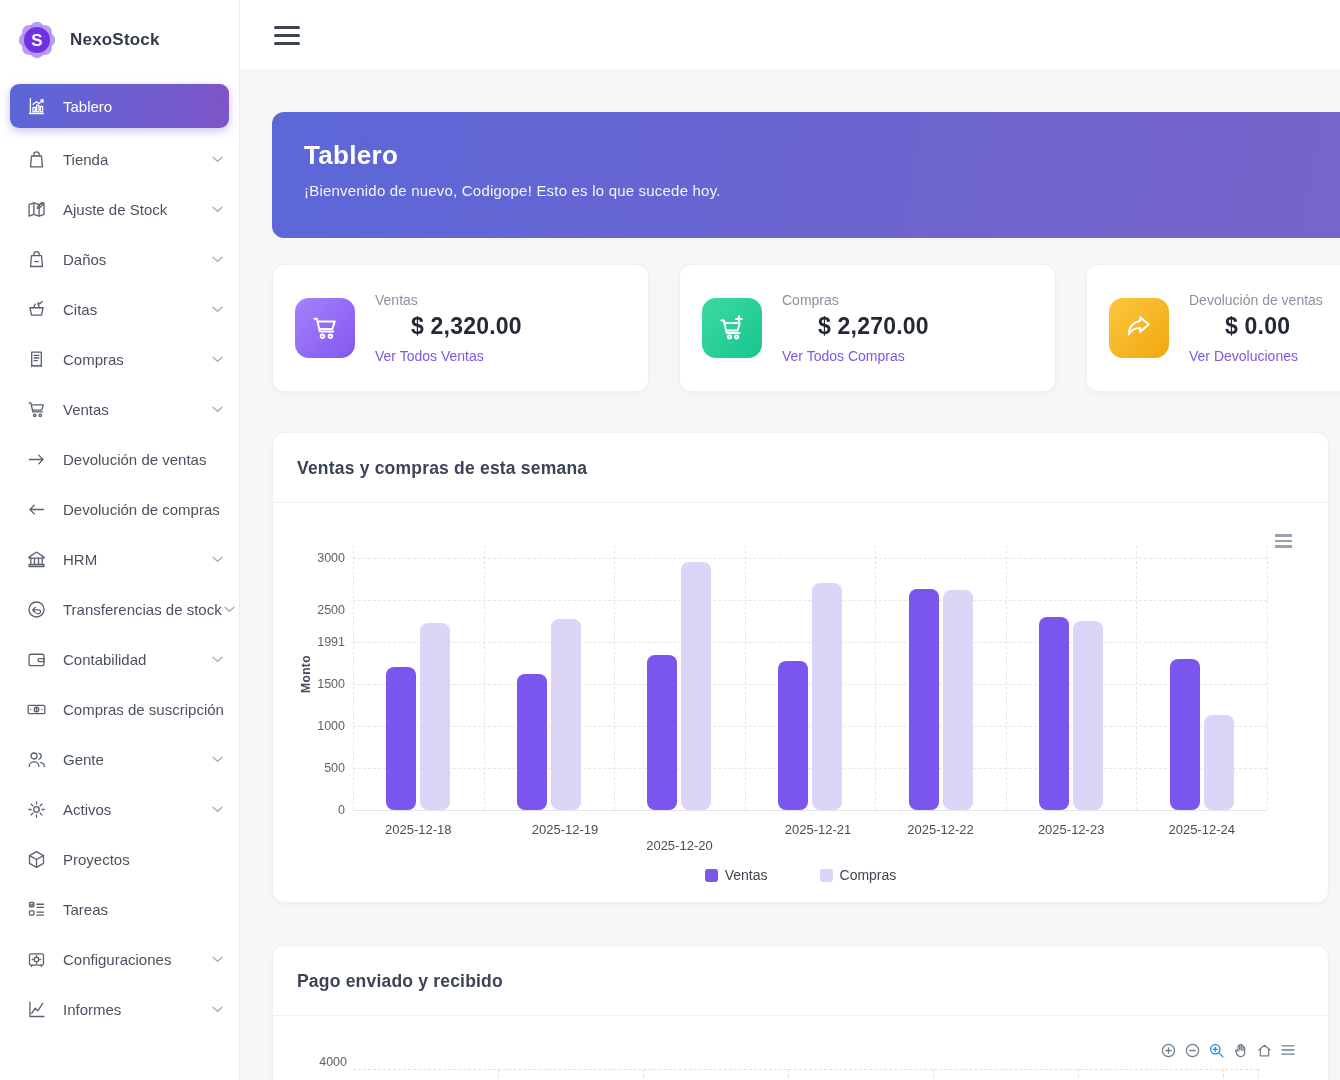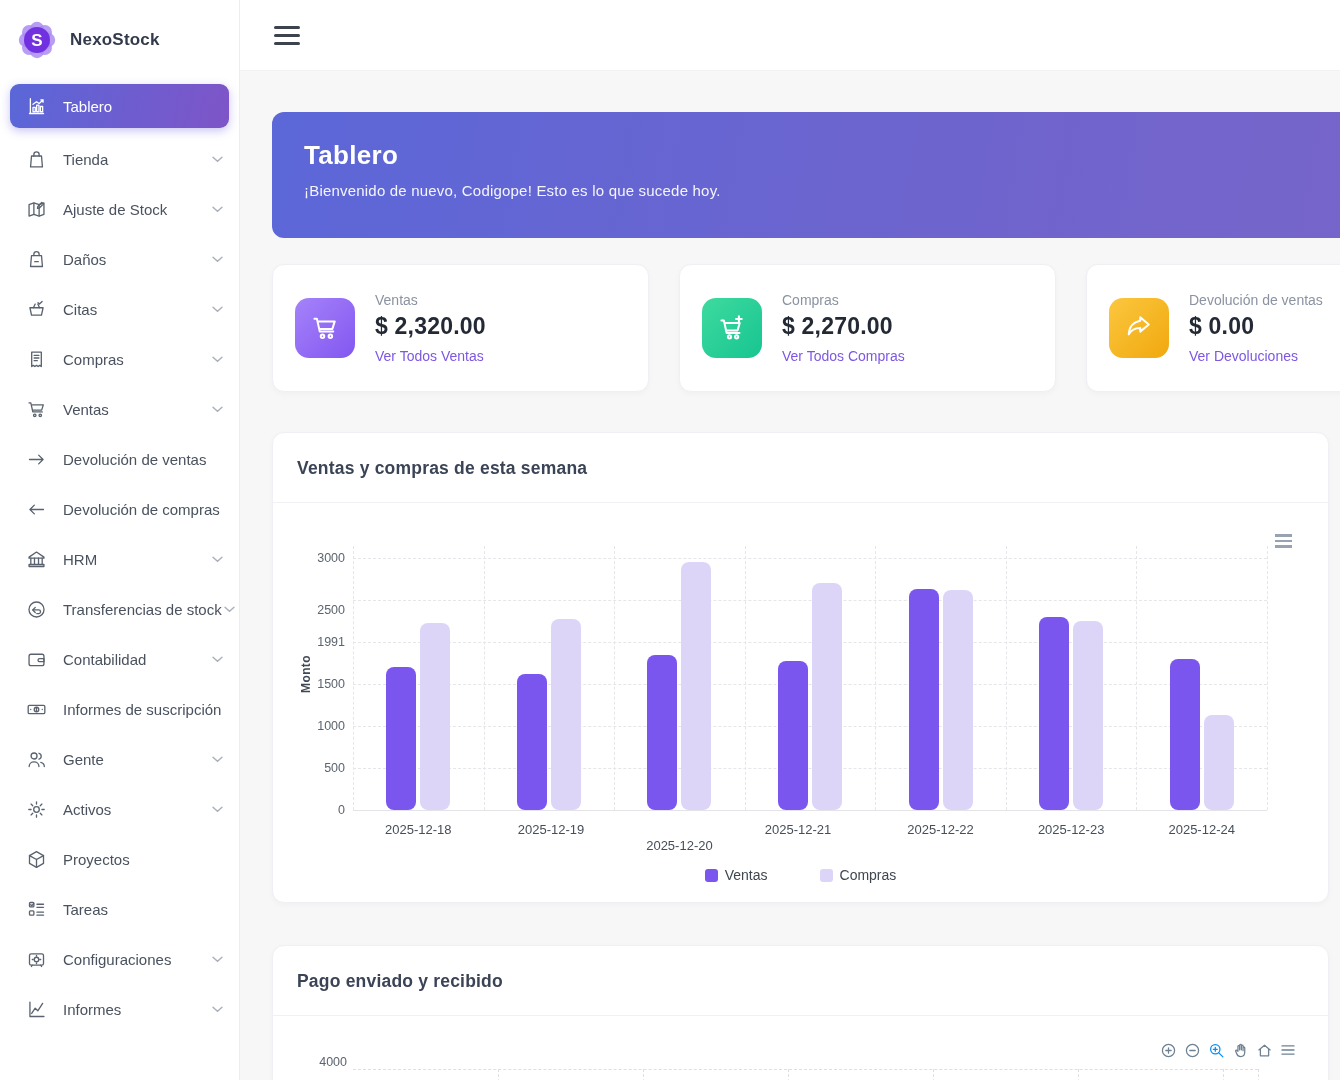--- a/index.html
+++ b/index.html
@@ -36,21 +36,21 @@
     background:linear-gradient(100deg,#5c67d8 0%,#6f64cd 60%,#7866c9 100%);}
   .banner h1{margin:0 0 11px;font-size:26px;font-weight:700;letter-spacing:.3px;}
   .banner p{margin:0;font-size:15px;opacity:.93;letter-spacing:.2px;}
   .stat-row{display:flex;gap:30px;margin-top:26px;}
   .stat-card{width:377px;height:128px;background:#fff;border:1px solid #f0f0f4;border-radius:12px;
     box-sizing:border-box;padding:24px 22px;display:flex;align-items:center;gap:20px;
     box-shadow:0 2px 6px rgba(20,20,43,.03);}
   .tile{width:60px;height:60px;border-radius:14px;display:flex;align-items:center;
     justify-content:center;color:#fff;flex:none;}
   .s-label{font-size:14px;color:#8b92a1;margin-bottom:5px;}
-  .s-value{font-size:23px;font-weight:700;color:#242a35;margin-bottom:8px;letter-spacing:.2px;}
+  .s-value{font-size:23px;font-weight:700;color:#242a35;margin-bottom:8px;letter-spacing:.2px;margin-left:36px;}
   .s-link{font-size:14px;color:#7d57e2;cursor:pointer;}
   .panel{background:#fff;border:1px solid #f0f0f4;border-radius:12px;box-sizing:border-box;
     width:1057px;box-shadow:0 2px 6px rgba(20,20,43,.03);}
   .panel.chart1{margin-top:40px;height:471px;}
   .panel.chart2{margin-top:42px;height:300px;}
   .panel-head{height:70px;box-sizing:border-box;padding:25px 24px 0;border-bottom:1px solid #f1f1f5;}
   .panel-title{font-size:17.5px;font-weight:700;color:#3b4456;letter-spacing:.2px;}
   
   .chart-wrap{position:relative;height:352px;}
   .plot{position:absolute;left:80px;top:43px;width:914px;height:264px;}
@@ -265,21 +265,21 @@
         </span>
       </div>
       <div class="nav-item">
         <span class="ic">
           <svg width="21" height="21" viewBox="0 0 24 24" fill="none" stroke="currentColor" stroke-width="1.5" stroke-linecap="round" stroke-linejoin="round">
             <rect x="2.5" y="7.2" width="19" height="9.6" rx="1.4"></rect>
             <circle cx="12" cy="12" r="2.6"></circle>
             <path d="M12 10.6v2.8M5.4 12h.01M18.6 12h.01"></path>
           </svg>
         </span>
-        <span class="lbl">Informes de suscripción</span>
+        <span class="lbl">Compras de suscripción</span>
       </div>
       <div class="nav-item">
         <span class="ic">
           <svg width="21" height="21" viewBox="0 0 24 24" fill="none" stroke="currentColor" stroke-width="1.5" stroke-linecap="round" stroke-linejoin="round">
             <circle cx="9.2" cy="8" r="3.4"></circle>
             <path d="M3.6 20c0-3.1 2.5-5.2 5.6-5.2s5.6 2.1 5.6 5.2"></path>
             <path d="M14.8 4.9a3.4 3.4 0 0 1 0 6.6M17 15.2c2.4.7 3.9 2.6 3.9 4.8"></path>
           </svg>
         </span>
         <span class="lbl">Gente</span>
@@ -443,27 +443,27 @@
           <div class="vgrid" style="left: 522.286px;"></div>
           <div class="vgrid" style="left: 652.857px;"></div>
           <div class="vgrid" style="left: 783.429px;"></div>
           <div class="vgrid" style="left: 914px;"></div>
           <div class="baseline"></div>
           <div class="bar" style="left: 33.2857px; height: 142.8px; background: rgb(122, 86, 238);"></div>
           <div class="bar" style="left: 67.2857px; height: 187.32px; background: rgb(221, 213, 248);"></div>
           <div class="xlab" style="left: 65.2857px;">2025-12-18</div>
           <div class="bar" style="left: 163.857px; height: 136.08px; background: rgb(122, 86, 238);"></div>
           <div class="bar" style="left: 197.857px; height: 190.68px; background: rgb(221, 213, 248);"></div>
-          <div class="xlab" style="left: 198px;">2025-12-19</div>
+          <div class="xlab" style="left: 212px;">2025-12-19</div>
           <div class="bar" style="left: 294.429px; height: 155.4px; background: rgb(122, 86, 238);"></div>
           <div class="bar" style="left: 328.429px; height: 247.8px; background: rgb(221, 213, 248);"></div>
           <div class="xlab" style="left: 326.429px; margin-top: 16px;">2025-12-20</div>
           <div class="bar" style="left: 425px; height: 148.68px; background: rgb(122, 86, 238);"></div>
           <div class="bar" style="left: 459px; height: 226.8px; background: rgb(221, 213, 248);"></div>
-          <div class="xlab" style="left: 445px;">2025-12-21</div>
+          <div class="xlab" style="left: 465px;">2025-12-21</div>
           <div class="bar" style="left: 555.571px; height: 220.92px; background: rgb(122, 86, 238);"></div>
           <div class="bar" style="left: 589.571px; height: 220.08px; background: rgb(221, 213, 248);"></div>
           <div class="xlab" style="left: 587.571px;">2025-12-22</div>
           <div class="bar" style="left: 686.143px; height: 193.2px; background: rgb(122, 86, 238);"></div>
           <div class="bar" style="left: 720.143px; height: 189px; background: rgb(221, 213, 248);"></div>
           <div class="xlab" style="left: 718.143px;">2025-12-23</div>
           <div class="bar" style="left: 816.714px; height: 151.2px; background: rgb(122, 86, 238);"></div>
           <div class="bar" style="left: 850.714px; height: 94.92px; background: rgb(221, 213, 248);"></div>
           <div class="xlab" style="left: 848.714px;">2025-12-24</div>
         </div>

